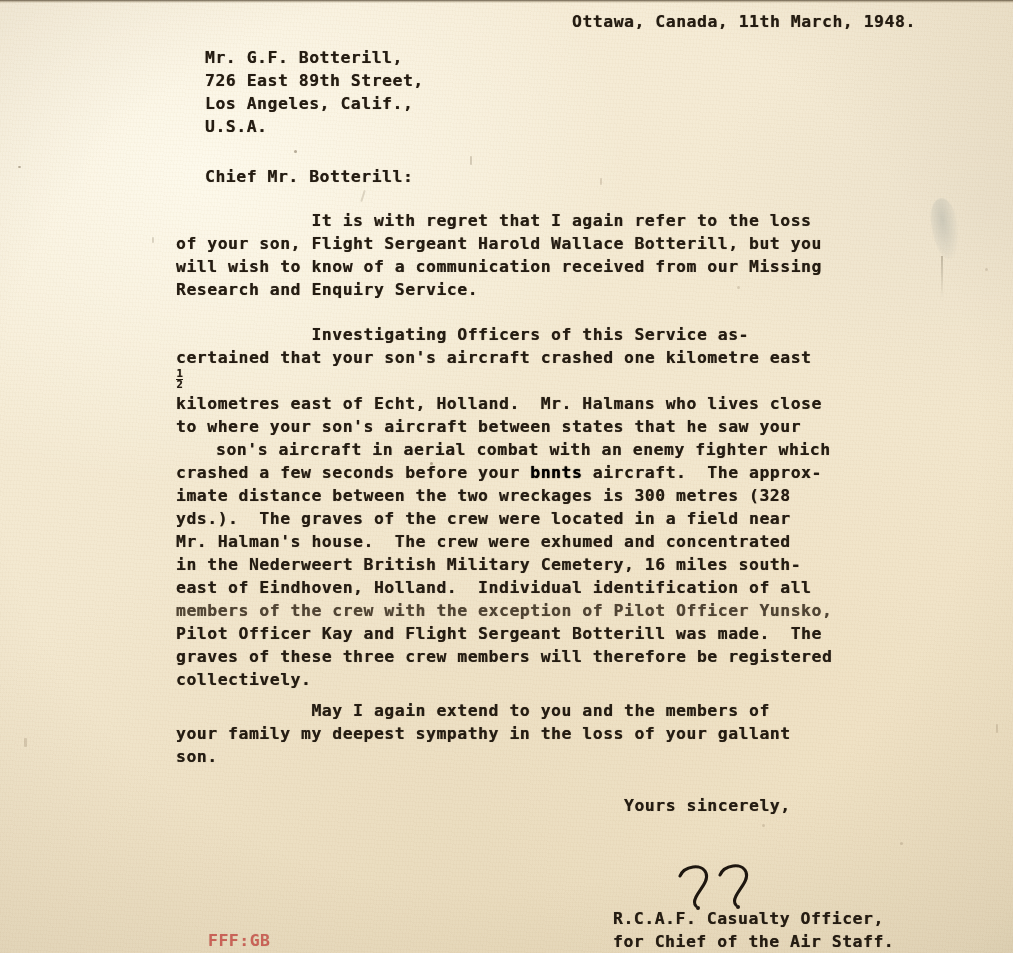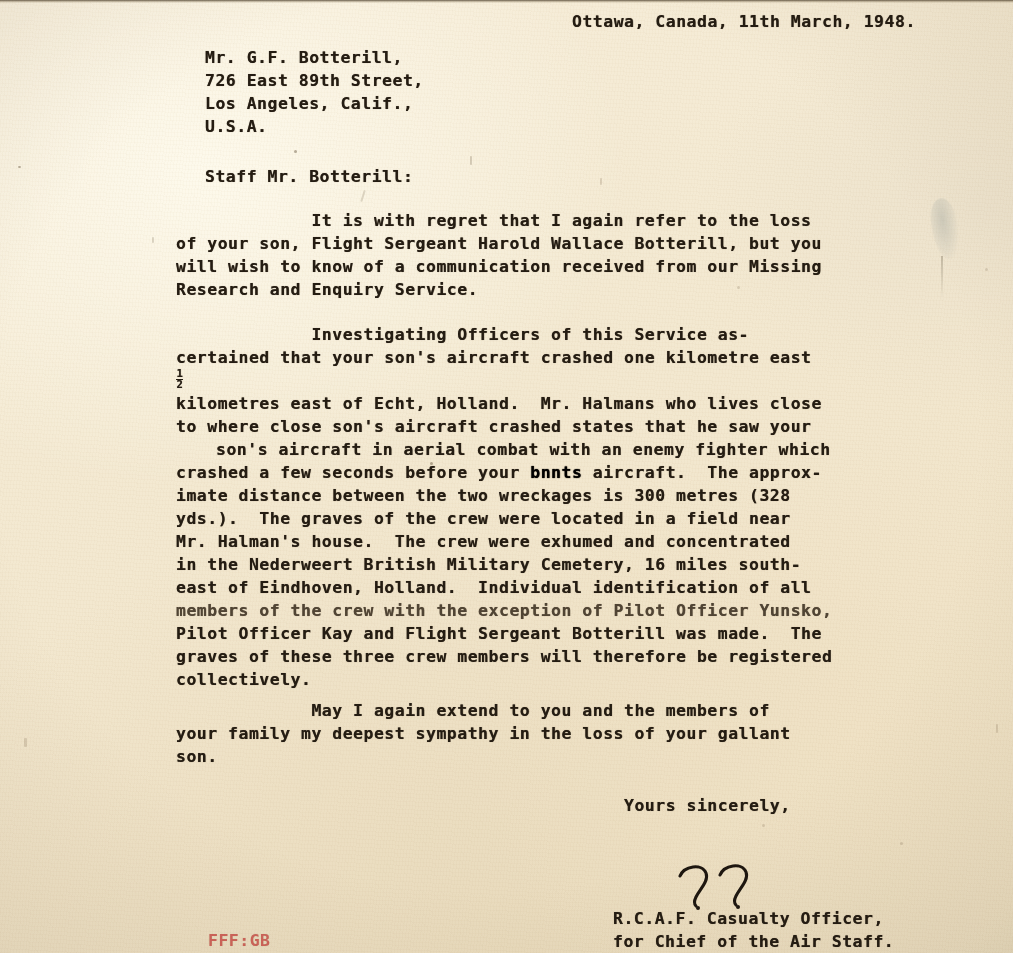--- a/index.html
+++ b/index.html
@@ -169,37 +169,37 @@
 
     <div class="tt" id="datearea">Ottawa, Canada, 11th March, 1948.</div>
 
     <div>
       <div class="tt" style="left:205px;top:47px;">Mr. G.F. Botterill,</div>
       <div class="tt" style="left:205px;top:70px;">726 East 89th Street,</div>
       <div class="tt" style="left:205px;top:93px;">Los Angeles, Calif.,</div>
       <div class="tt" style="left:205px;top:116px;">U.S.A.</div>
     </div>
 
-    <div class="tt" id="salutation">Staff Mr. Botterill:</div>
+    <div class="tt" id="salutation">Chief Mr. Botterill:</div>
 
     <div>
       <div class="tt" style="left:176px;top:210px;">             It is with regret that I again refer to the loss</div>
       <div class="tt" style="left:176px;top:233px;">of your son, Flight Sergeant Harold Wallace Botterill, but you</div>
       <div class="tt" style="left:176px;top:256px;">will wish to know of a communication received from our Missing</div>
       <div class="tt" style="left:176px;top:279px;">Research and Enquiry Service.</div>
     </div>
 
     <div>
       <div class="tt" style="left:176px;top:324px;">             Investigating Officers of this Service as-</div>
       <div class="tt" style="left:176px;top:347px;">certained that your son's aircraft crashed one kilometre east</div>
 
       <div class="tt" style="left:176px;top:370px;"><span class="frac"><span class="num">1</span><span class="den">2</span></span></div>
 
       <div class="tt" style="left:176px;top:393px;">kilometres east of Echt, Holland.  Mr. Halmans who lives close</div>
-      <div class="tt" style="left:176px;top:416px;">to where close son's aircraft crashed states that he saw your</div>
+      <div class="tt" style="left:176px;top:416px;">to where your son's aircraft between states that he saw your</div>
       <div class="tt" style="left:176px;top:439px;margin-left:40px;">son's aircraft in aerial combat with an enemy fighter which</div>
 
       <div class="tt" style="left:176px;top:462px;"><span>crashed a few seconds before your </span><span class="overstrike">bnnts</span><span> aircraft.  The approx-</span></div>
 
       <div class="tt" style="left:176px;top:485px;">imate distance between the two wreckages is 300 metres (328</div>
       <div class="tt" style="left:176px;top:508px;">yds.).  The graves of the crew were located in a field near</div>
       <div class="tt" style="left:176px;top:531px;">Mr. Halman's house.  The crew were exhumed and concentrated</div>
       <div class="tt" style="left:176px;top:554px;">in the Nederweert British Military Cemetery, 16 miles south-</div>
       <div class="tt" style="left:176px;top:577px;text-align:right;">east of Eindhoven, Holland.  Individual identification of all</div>
       <div class="tt lighter" style="left:176px;top:600px;">members of the crew with the exception of Pilot Officer Yunsko,</div>

